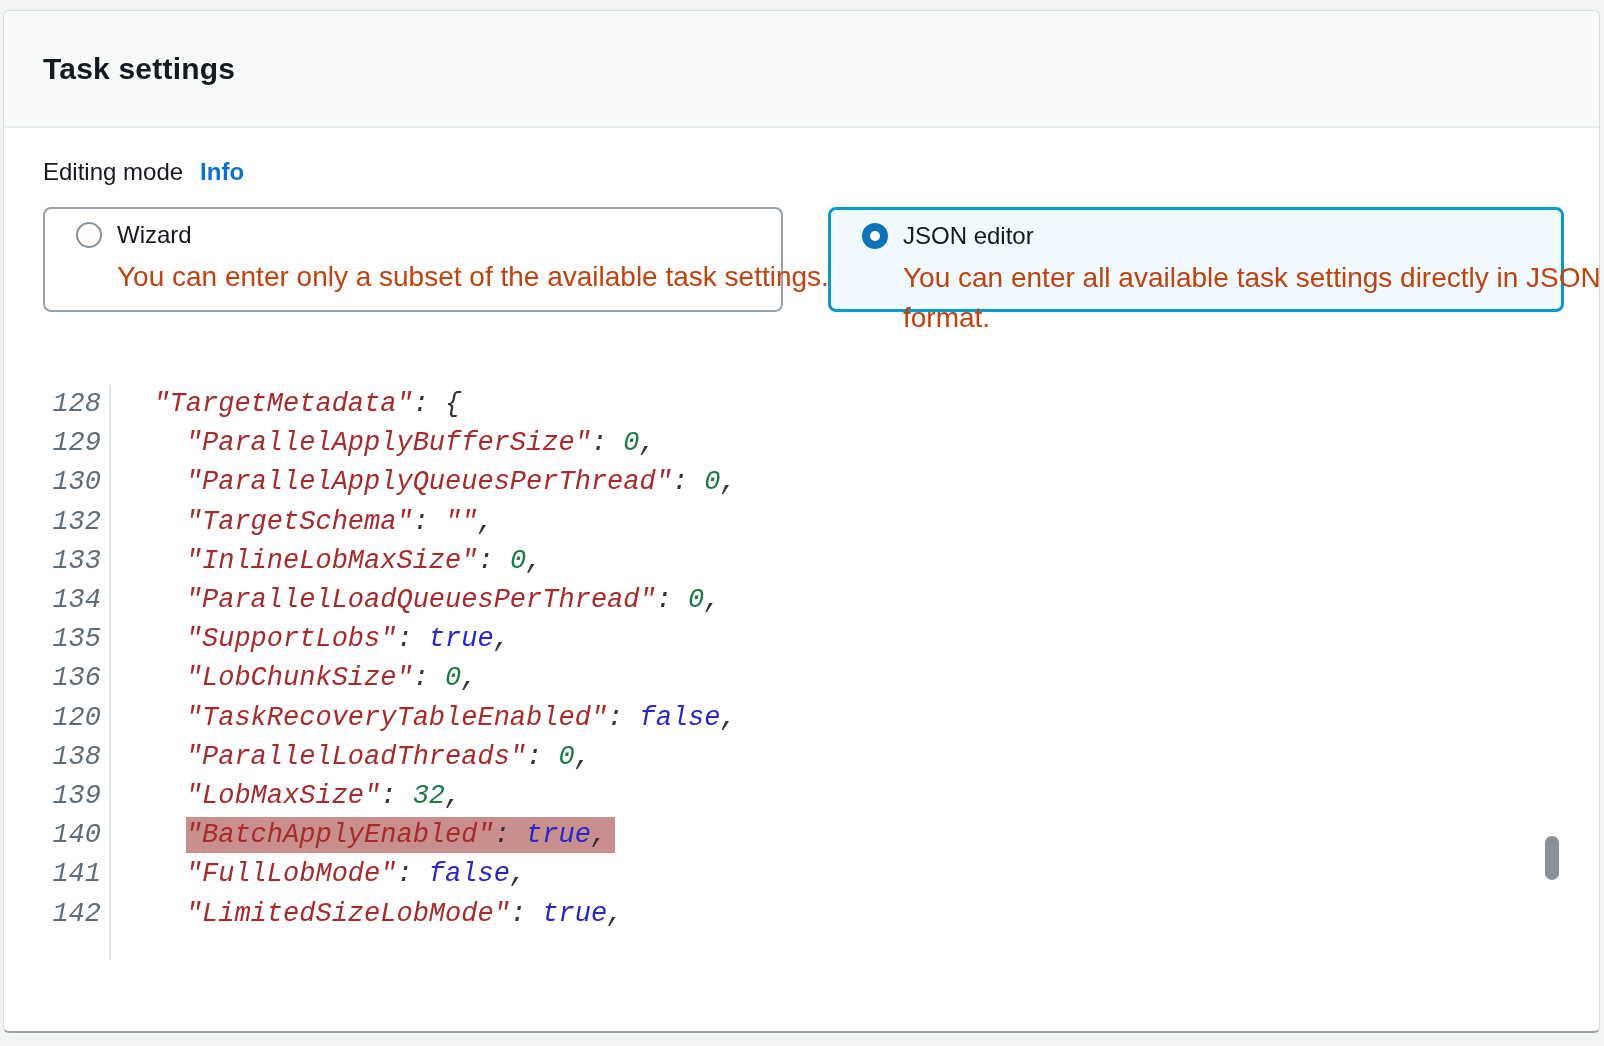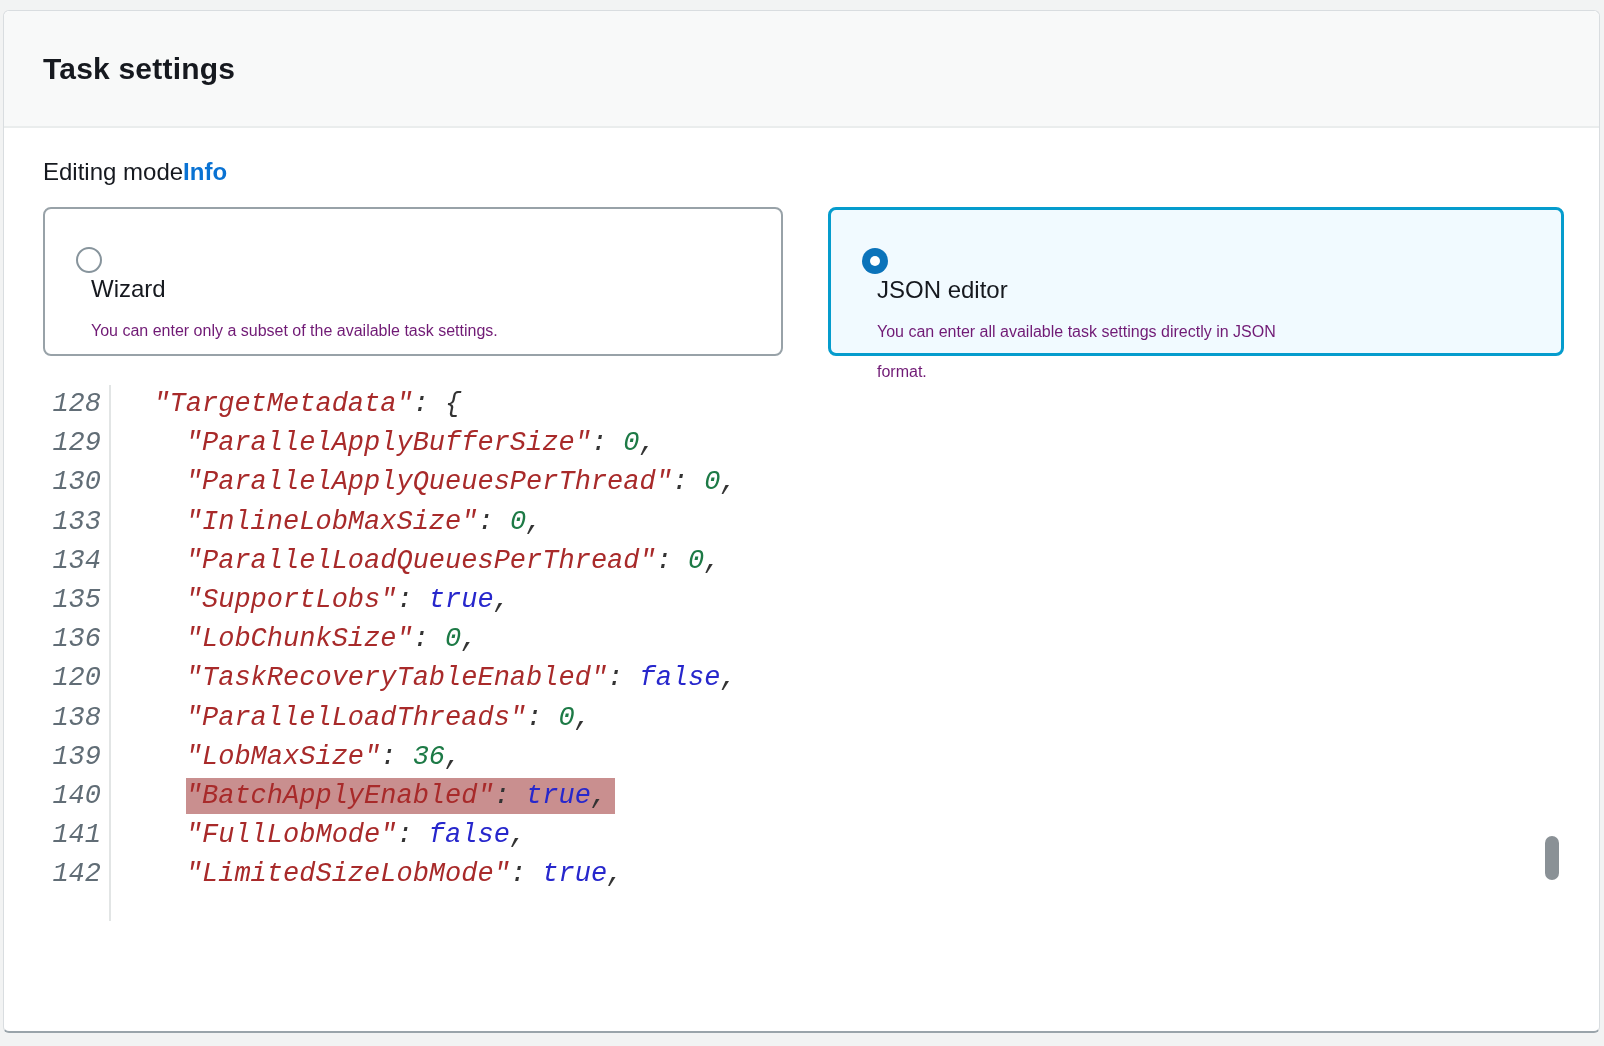--- a/index.html
+++ b/index.html
@@ -24,54 +24,53 @@
     border-bottom: 2px solid #eaeded;
     border-radius: 6px 6px 0 0;
     display: flex; align-items: center;
     padding-left: 39px;
   }
   .page-title {
     font-size: 30px; font-weight: bold; color: #16191f; letter-spacing: .2px;
   }
   .editing-row {
     position: absolute; left: 39px; top: 147px;
-    display: flex; align-items: flex-start; 
+    display: flex; align-items: flex-start; gap: 17px;
     font-size: 24px; color: #16191f;
   }
   .info-link { color: #0972d3; font-weight: bold; text-decoration: none; cursor: pointer; }
 
   .tiles { position: absolute; left: 39px; top: 196px; display: flex; gap: 45px; }
   .tile {
-    width: 740px; height: 149px;
+    width: 740px; height: 105px;
     border: 2px solid #98a2a8; border-radius: 8px;
     background: #ffffff;
     display: flex; align-items: flex-start;
-    padding: 35px 18px 0 31px;
+    padding: 10px 18px 0 31px;
     cursor: pointer;
-    flex-direction: column;
   }
   .tile.selected {
     width: 736px;
     border: 3px solid #059ccd;
     background: #f1faff;
   }
   .radio {
     flex: 0 0 auto; width: 26px; height: 26px; margin-top: 3px;
     border-radius: 50%;
     border: 2px solid #87949c; background: #fff;
     position: relative;
   }
   .radio.checked { border: none; background: #0b73ba; }
   .radio-dot {
     position: absolute; left: 8px; top: 8px; width: 10px; height: 10px;
     background: #ffffff; border-radius: 50%;
   }
   .tile-text { margin-left: 15px; min-width: 0; }
   .tile-title { font-size: 24px; color: #16191f; margin-bottom: 6px; line-height: 32px; }
-  .tile-desc  { font-size: 16px; color: #701a75; line-height: 40px; white-space: nowrap; }
+  .tile-desc  { font-size: 28px; color: #c2410c; line-height: 40px; white-space: nowrap; }
 
   .editor {
     position: absolute; left: 0; top: 374px; right: 36px;
     font-family: "Liberation Mono", "DejaVu Sans Mono", monospace;
     font-size: 27px;
   }
   .code-line { display: flex; line-height: 39.2px; font-style: italic; }
   .code-line.tail { height: 26px; }
   .ln {
     flex: 0 0 107px; width: 107px;
@@ -138,20 +137,24 @@
       </div>
       <div class="code-line">
         <span class="ln">129</span>
         <span class="code-text">    <span><span class="tk-key">"ParallelApplyBufferSize"</span><span class="tk-punct">: </span><span class="tk-number">0</span><span class="tk-punct">,</span></span></span>
       </div>
       <div class="code-line">
         <span class="ln">130</span>
         <span class="code-text">    <span><span class="tk-key">"ParallelApplyQueuesPerThread"</span><span class="tk-punct">: </span><span class="tk-number">0</span><span class="tk-punct">,</span></span></span>
       </div>
       <div class="code-line">
+        <span class="ln">132</span>
+        <span class="code-text">    <span><span class="tk-key">"TargetSchema"</span><span class="tk-punct">: </span><span class="tk-string">""</span><span class="tk-punct">,</span></span></span>
+      </div>
+      <div class="code-line">
         <span class="ln">133</span>
         <span class="code-text">    <span><span class="tk-key">"InlineLobMaxSize"</span><span class="tk-punct">: </span><span class="tk-number">0</span><span class="tk-punct">,</span></span></span>
       </div>
       <div class="code-line">
         <span class="ln">134</span>
         <span class="code-text">    <span><span class="tk-key">"ParallelLoadQueuesPerThread"</span><span class="tk-punct">: </span><span class="tk-number">0</span><span class="tk-punct">,</span></span></span>
       </div>
       <div class="code-line">
         <span class="ln">135</span>
         <span class="code-text">    <span><span class="tk-key">"SupportLobs"</span><span class="tk-punct">: </span><span class="tk-boolean">true</span><span class="tk-punct">,</span></span></span>
@@ -163,21 +166,21 @@
       <div class="code-line">
         <span class="ln">120</span>
         <span class="code-text">    <span><span class="tk-key">"TaskRecoveryTableEnabled"</span><span class="tk-punct">: </span><span class="tk-boolean">false</span><span class="tk-punct">,</span></span></span>
       </div>
       <div class="code-line">
         <span class="ln">138</span>
         <span class="code-text">    <span><span class="tk-key">"ParallelLoadThreads"</span><span class="tk-punct">: </span><span class="tk-number">0</span><span class="tk-punct">,</span></span></span>
       </div>
       <div class="code-line">
         <span class="ln">139</span>
-        <span class="code-text">    <span><span class="tk-key">"LobMaxSize"</span><span class="tk-punct">: </span><span class="tk-number">36</span><span class="tk-punct">,</span></span></span>
+        <span class="code-text">    <span><span class="tk-key">"LobMaxSize"</span><span class="tk-punct">: </span><span class="tk-number">32</span><span class="tk-punct">,</span></span></span>
       </div>
       <div class="code-line">
         <span class="ln">140</span>
         <span class="code-text">    <span class="hl"><span class="tk-key">"BatchApplyEnabled"</span><span class="tk-punct">: </span><span class="tk-boolean">true</span><span class="tk-punct">,</span></span></span>
       </div>
       <div class="code-line">
         <span class="ln">141</span>
         <span class="code-text">    <span><span class="tk-key">"FullLobMode"</span><span class="tk-punct">: </span><span class="tk-boolean">false</span><span class="tk-punct">,</span></span></span>
       </div>
       <div class="code-line">

